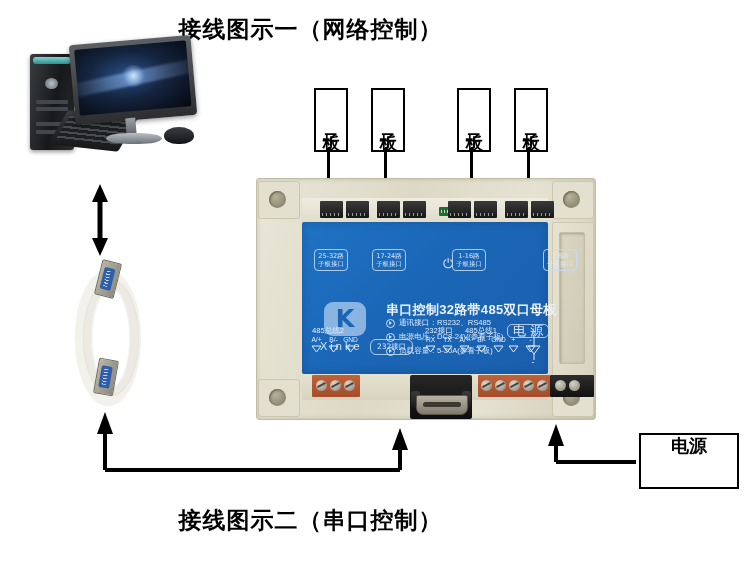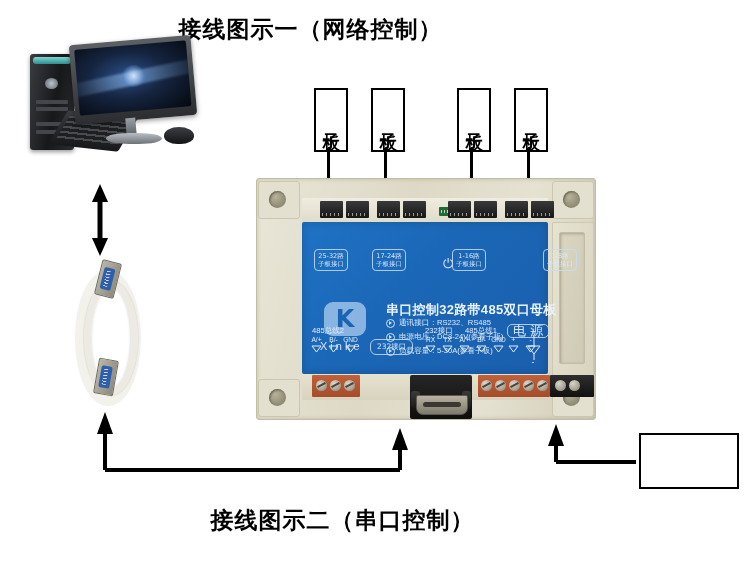--- a/index.html
+++ b/index.html
@@ -9,21 +9,21 @@
     overflow:hidden;
   }
 
   
   .diagram-title{
     position:absolute;left:0;width:621px;text-align:center;
     font-family:"DejaVu Serif","Liberation Serif",serif;
     font-weight:bold;font-size:23px;color:#000;letter-spacing:1px;
   }
   #title-top{top:14px;}
-  #title-bottom{top:505px;padding-left:32px;}
+  #title-bottom{top:505px;}
 
   
   .child-box{
     position:absolute;width:30px;height:60px;border:2px solid #000;background:#fff;
     display:flex;align-items:center;justify-content:center;
   }
   .child-box span{
     font-family:"DejaVu Serif","Liberation Serif",serif;
     font-size:17px;font-weight:bold;line-height:1.02;
     writing-mode:vertical-rl;text-orientation:upright;letter-spacing:0px;
@@ -490,20 +490,21 @@
       <div class="screw" style="left:59px;"></div>
     </div>
     <div class="term-black" style="left:248px;width:44px;">
       <div class="screw" style="left:5px;"></div>
       <div class="screw" style="left:19px;"></div>
     </div>
   </div>
 </div>
 
 <div id="psu-box">
+  <div class="l2">电源</div>
 </div>
 
 <svg class="overlay">
 
   <g>
     <line x1="100" y1="196" x2="100" y2="244" stroke="#000" stroke-width="5"></line>
     <path d="M100 184 L92 202 L108 202 Z" fill="#000"></path>
     <path d="M100 256 L92 238 L108 238 Z" fill="#000"></path>
   </g>
 

